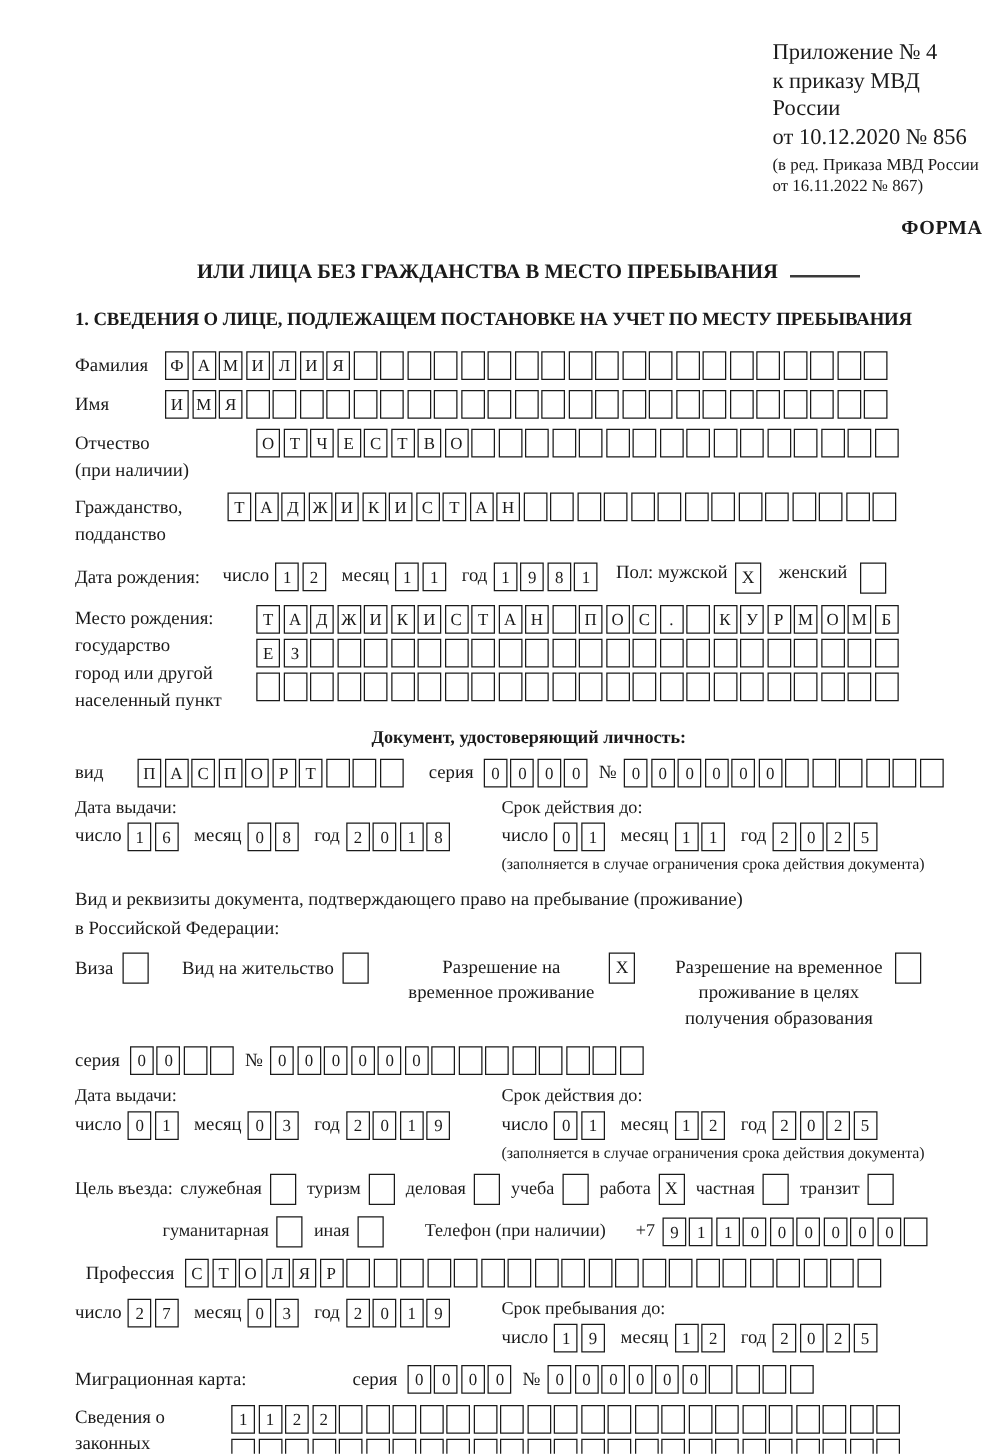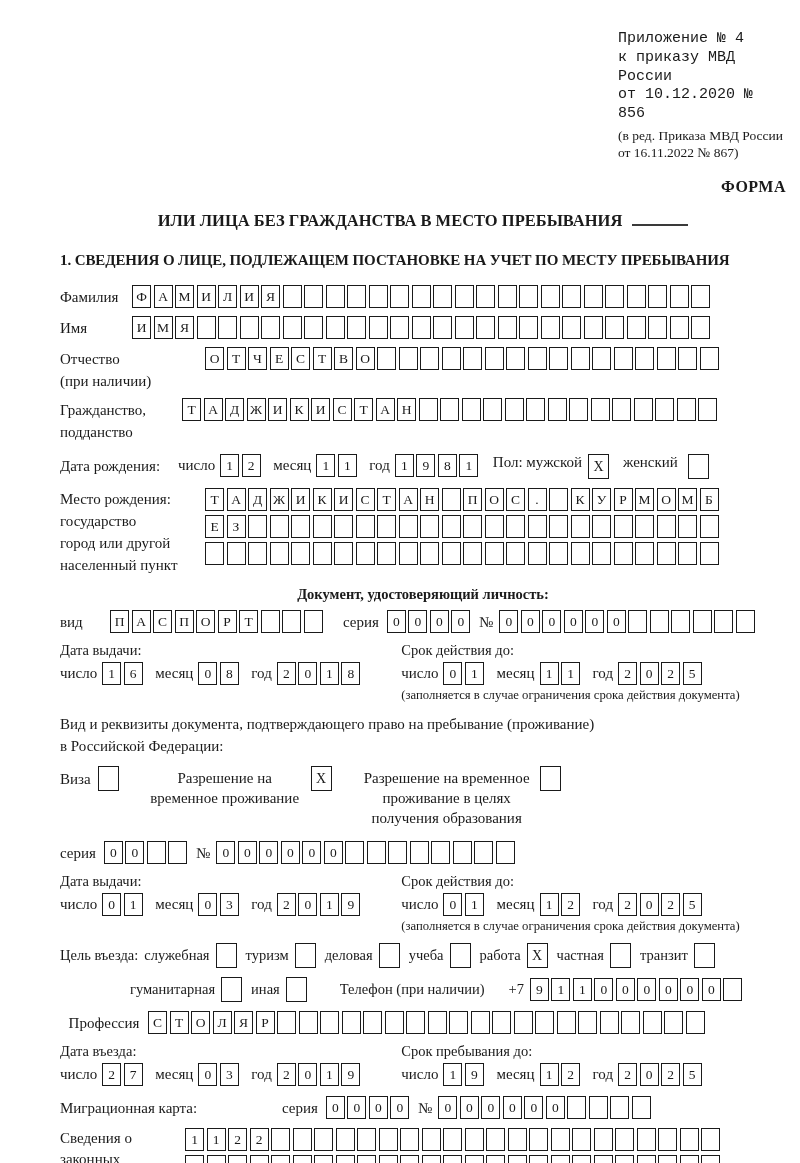--- a/index.html
+++ b/index.html
@@ -5,21 +5,21 @@
   html,body { margin:0; padding:0; background:#fff; }
   body {
     width:800px; height:1163px; overflow:hidden;
     color:#1a1a1a;
     font-family:"Liberation Serif","DejaVu Serif",serif;
     font-size:15px;
   }
   .page { box-sizing:border-box; width:800px; height:1163px; padding:30px 14px 0 60px; }
 
   
-  .annex { margin-left:558px; line-height:1.25; font-size:15px; white-space:pre-line;font-family:Liberation Mono, monospace; }
+  .annex { margin-left:558px; line-height:1.25; font-size:18px; white-space:pre-line; }
   .annex-edit { margin-left:558px; margin-top:4px; line-height:1.25; font-size:13.5px; white-space:pre-line; }
   .forma { text-align:right; font-weight:bold; font-size:16px; margin-top:16px; letter-spacing:.5px; }
   .title { text-align:center; font-weight:bold; font-size:16.5px; line-height:1.35; margin-top:14px; }
   .uline { display:inline-block; width:56px; border-bottom:2.2px solid #3a3a3a; margin-left:10px; }
   .sec1 { font-weight:bold; font-size:15px; margin-top:20px; white-space:nowrap; letter-spacing:-0.1px; }
 
   
   .cb {
     display:inline-block; box-sizing:content-box;
     width:17px; height:21px; border:1.5px solid #1a1a1a;
@@ -424,20 +424,24 @@
     <div>Вид и реквизиты документа, подтверждающего право на пребывание (проживание)</div>
     <div>в Российской Федерации:</div>
   </div>
 
   <div class="opts">
     <div class="opt">
       <span class="olabel">Виза</span>
       <span class="chk"></span>
     </div>
     <div class="opt" style="margin-left:14px;">
+      <span class="olabel">Вид на жительство</span>
+      <span class="chk"></span>
+    </div>
+    <div class="opt" style="margin-left:14px;">
       <span class="mlabel wm160">Разрешение на временное проживание</span>
       <span class="chk">X</span>
     </div>
     <div class="opt" style="margin-left:16px; margin-right:0;">
       <span class="mlabel wm175">Разрешение на временное проживание в целях получения образования</span>
       <span class="chk"></span>
     </div>
   </div>
 
   <div class="row" style="align-items:center; margin-top:12px;">
@@ -581,21 +585,20 @@
         <span class="cb"></span>
         <span class="cb"></span>
         <span class="cb"></span>
         <span class="cb"></span>
         <span class="cb"></span>
       </div>
   </div>
 
   <div class="twocol">
     <div class="col-l">
-      <div class="dg-head">Дата въезда:</div>
       <span class="dg">
         <span class="dgl">число</span>
         <span class="cells">
             <span class="cb">2</span>
             <span class="cb">7</span>
           </span>
         <span class="dgl">месяц</span>
         <span class="cells">
             <span class="cb">0</span>
             <span class="cb">3</span>

